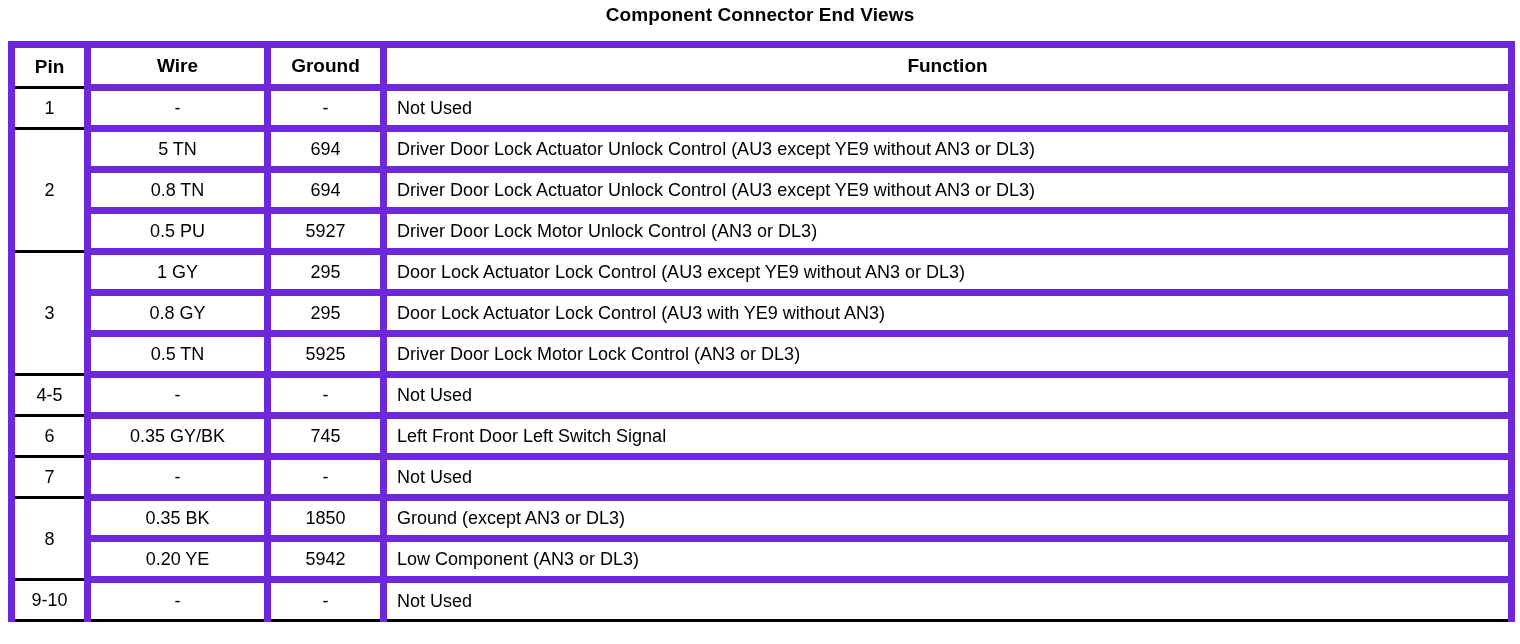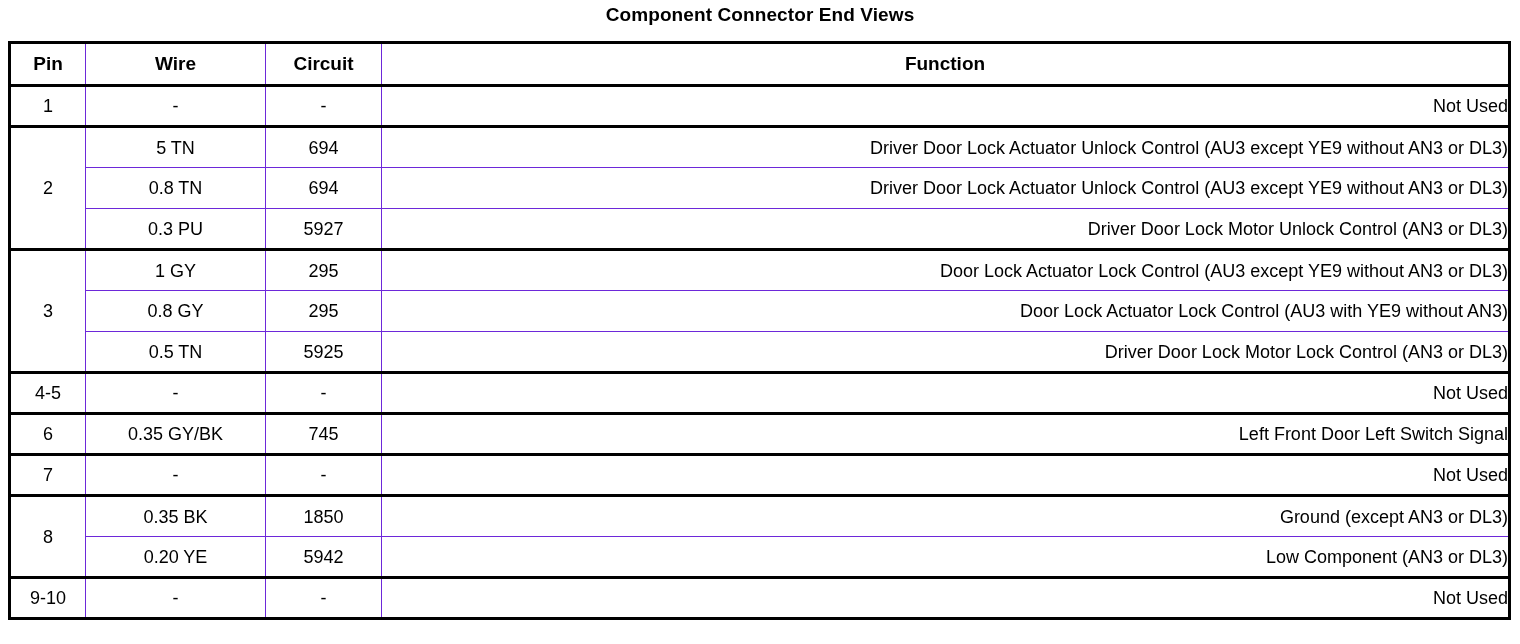--- a/index.html
+++ b/index.html
@@ -42,42 +42,42 @@
     width: 1500px;
     border: 3px solid #000;
   }
   table.pinout col.c-pin     { width: 76px; }
   table.pinout col.c-wire    { width: 180px; }
   table.pinout col.c-circuit { width: 116px; }
   table.pinout col.c-func    { width: 1128px; }
 
   table.pinout th,
   table.pinout td {
-    border: 1px solid #6d28d9;
+    border: 7px solid #6d28d9;
     padding: 0;
     font-size: 18px;
     line-height: 20px;
     height: 41px;
     vertical-align: middle;
     box-sizing: border-box;
   }
   table.pinout thead th {
     font-weight: bold;
     font-size: 19px;
     text-align: center;
     height: 43px;
     border-bottom: 3px solid #000;
   }
   table.pinout td.pin,
   table.pinout td.wire,
   table.pinout td.circuit {
     text-align: center;
   }
   table.pinout td.func {
-    text-align: right;
+    text-align: left;
     padding-left: 10px;
     white-space: nowrap;
   }
   
   table.pinout tr.group-end > td {
     border-bottom: 3px solid #000;
   }
   table.pinout td.pin {
     border-bottom: 3px solid #000;
     border-top: 3px solid #000;
@@ -98,21 +98,21 @@
       <colgroup>
         <col class="c-pin">
         <col class="c-wire">
         <col class="c-circuit">
         <col class="c-func">
       </colgroup>
       <thead>
         <tr>
           <th>Pin</th>
           <th>Wire</th>
-          <th>Circuit</th>
+          <th>Ground</th>
           <th>Function</th>
         </tr>
       </thead>
       <tbody id="pinout-body">
           <tr class="group-end">
             <td class="pin" rowspan="1">1</td>
             <td class="wire dash">-</td>
             <td class="circuit dash">-</td>
             <td class="func">Not Used</td>
           </tr>
@@ -121,21 +121,21 @@
             <td class="wire">5 TN</td>
             <td class="circuit">694</td>
             <td class="func">Driver Door Lock Actuator Unlock Control (AU3 except YE9 without AN3 or DL3)</td>
           </tr>
           <tr>
             <td class="wire">0.8 TN</td>
             <td class="circuit">694</td>
             <td class="func">Driver Door Lock Actuator Unlock Control (AU3 except YE9 without AN3 or DL3)</td>
           </tr>
           <tr class="group-end">
-            <td class="wire">0.3 PU</td>
+            <td class="wire">0.5 PU</td>
             <td class="circuit">5927</td>
             <td class="func">Driver Door Lock Motor Unlock Control (AN3 or DL3)</td>
           </tr>
           <tr>
             <td class="pin" rowspan="3">3</td>
             <td class="wire">1 GY</td>
             <td class="circuit">295</td>
             <td class="func">Door Lock Actuator Lock Control (AU3 except YE9 without AN3 or DL3)</td>
           </tr>
           <tr>

